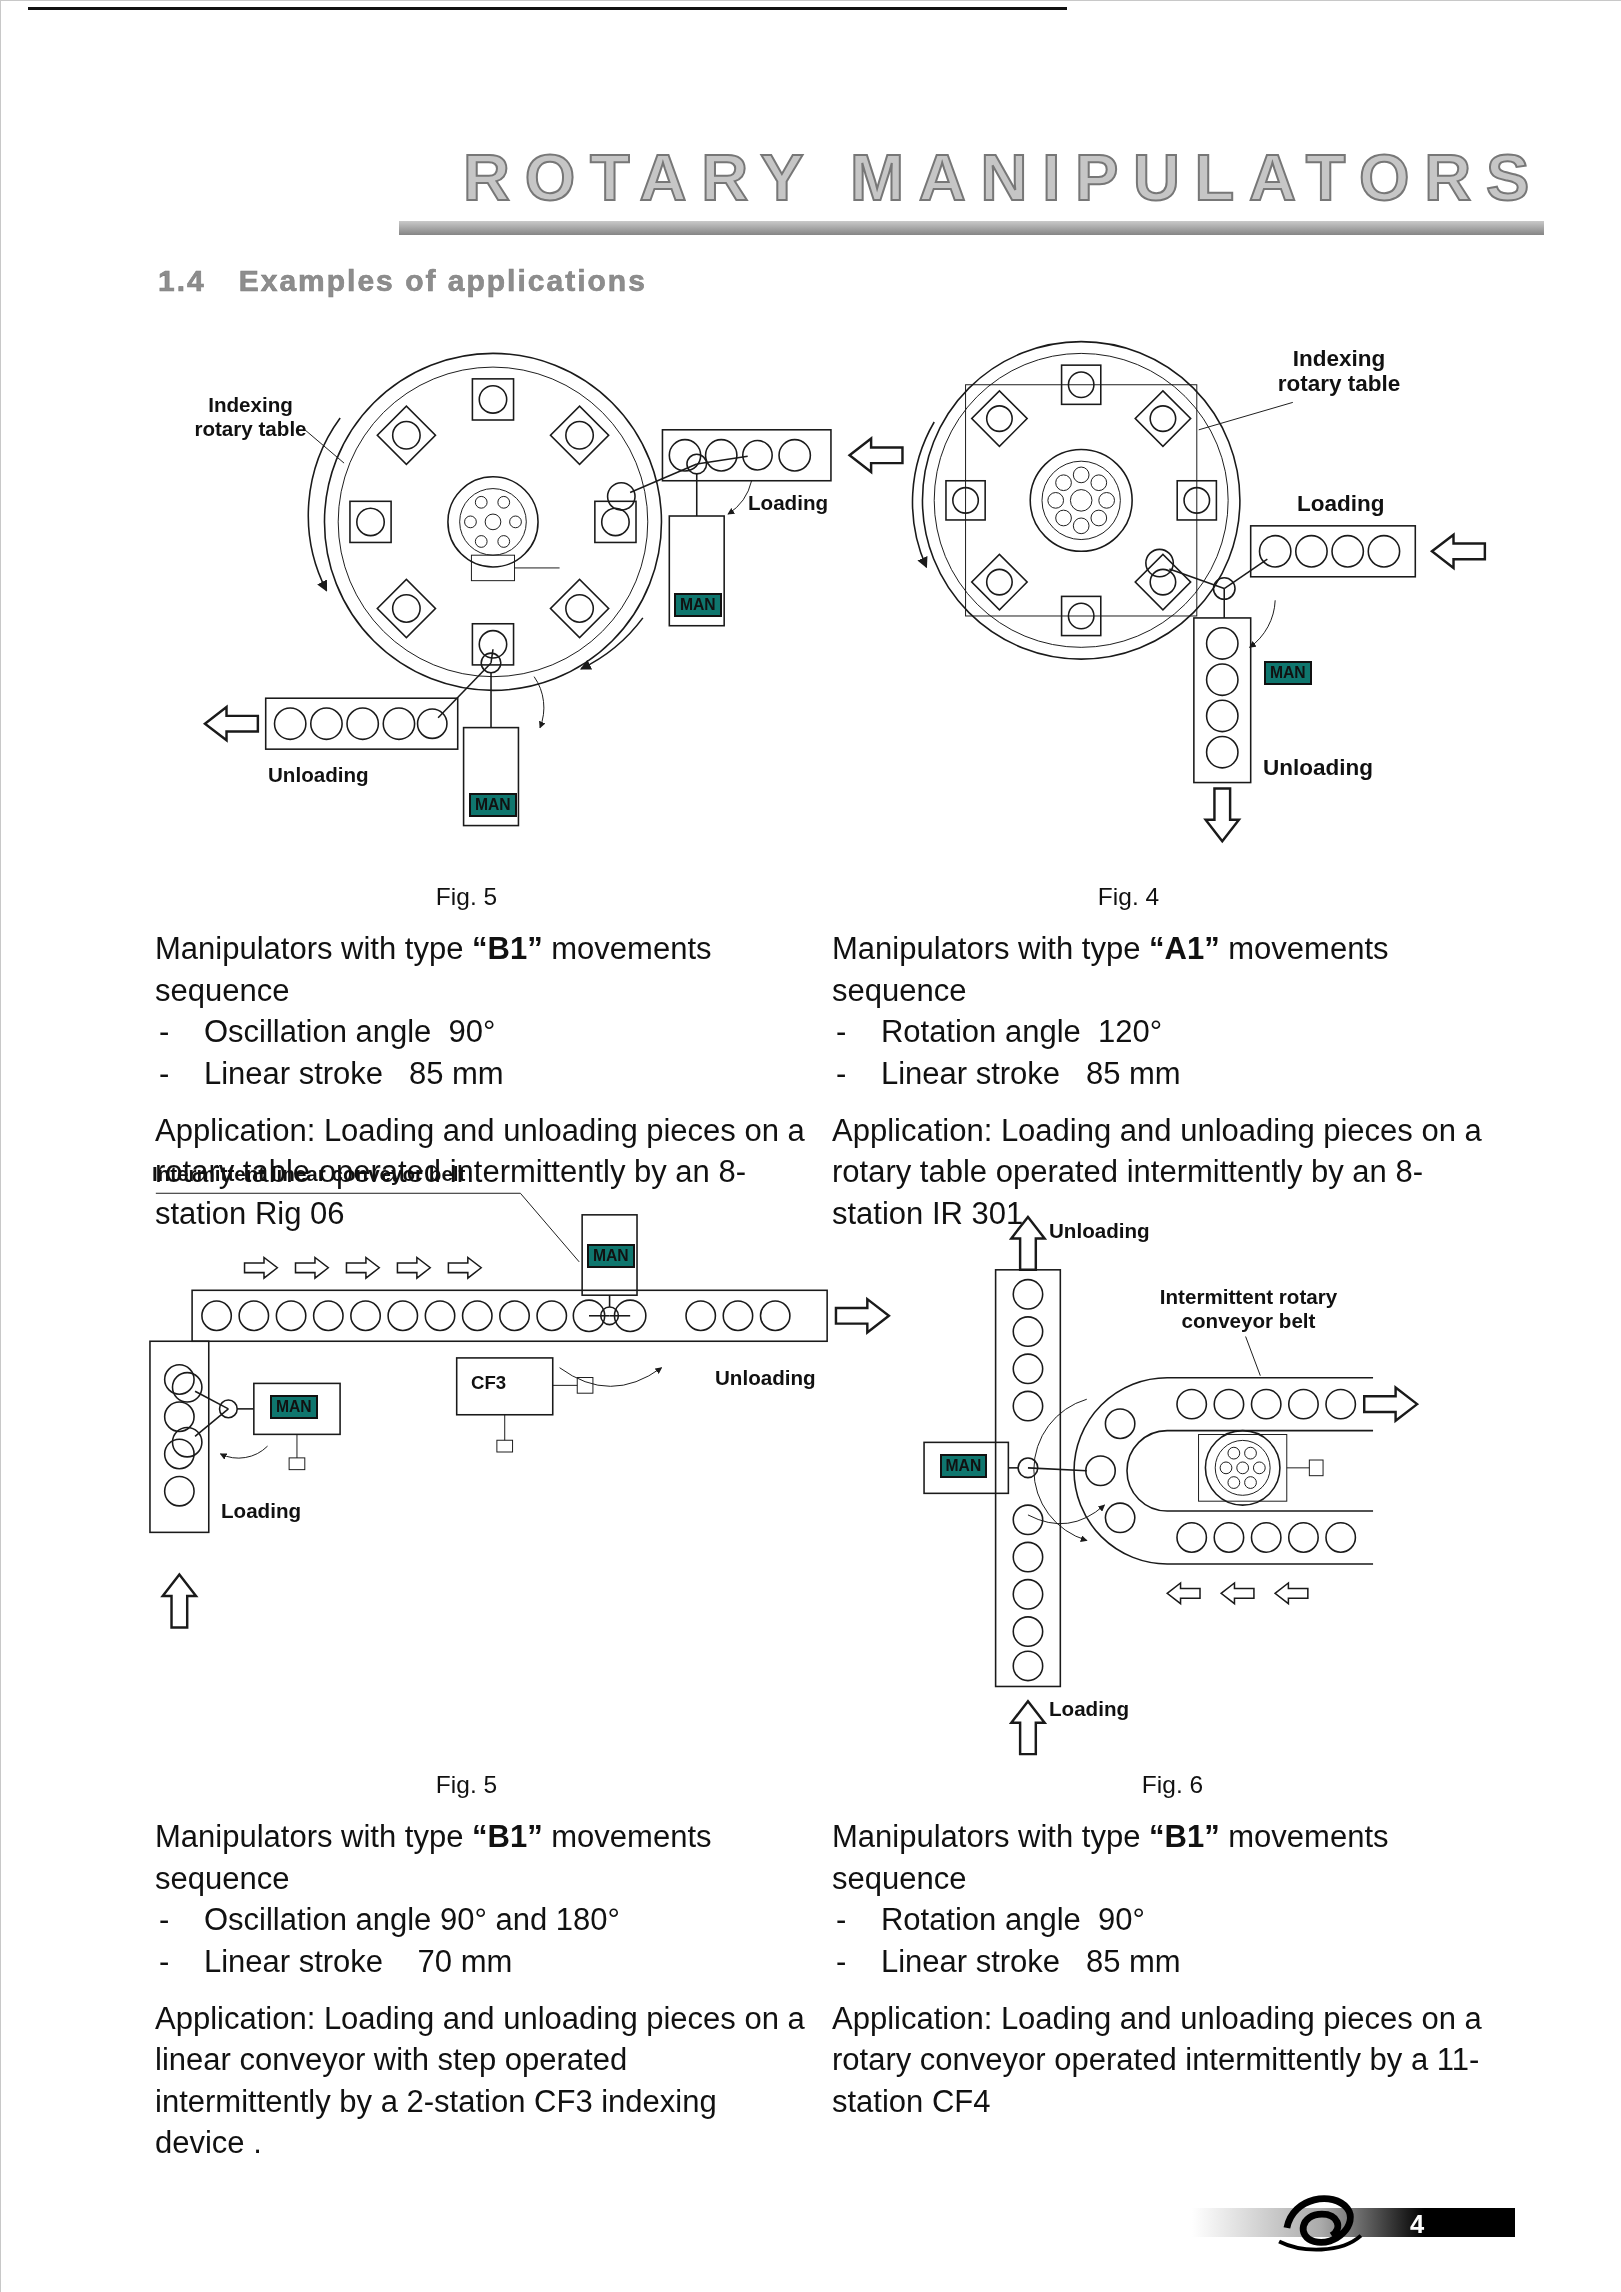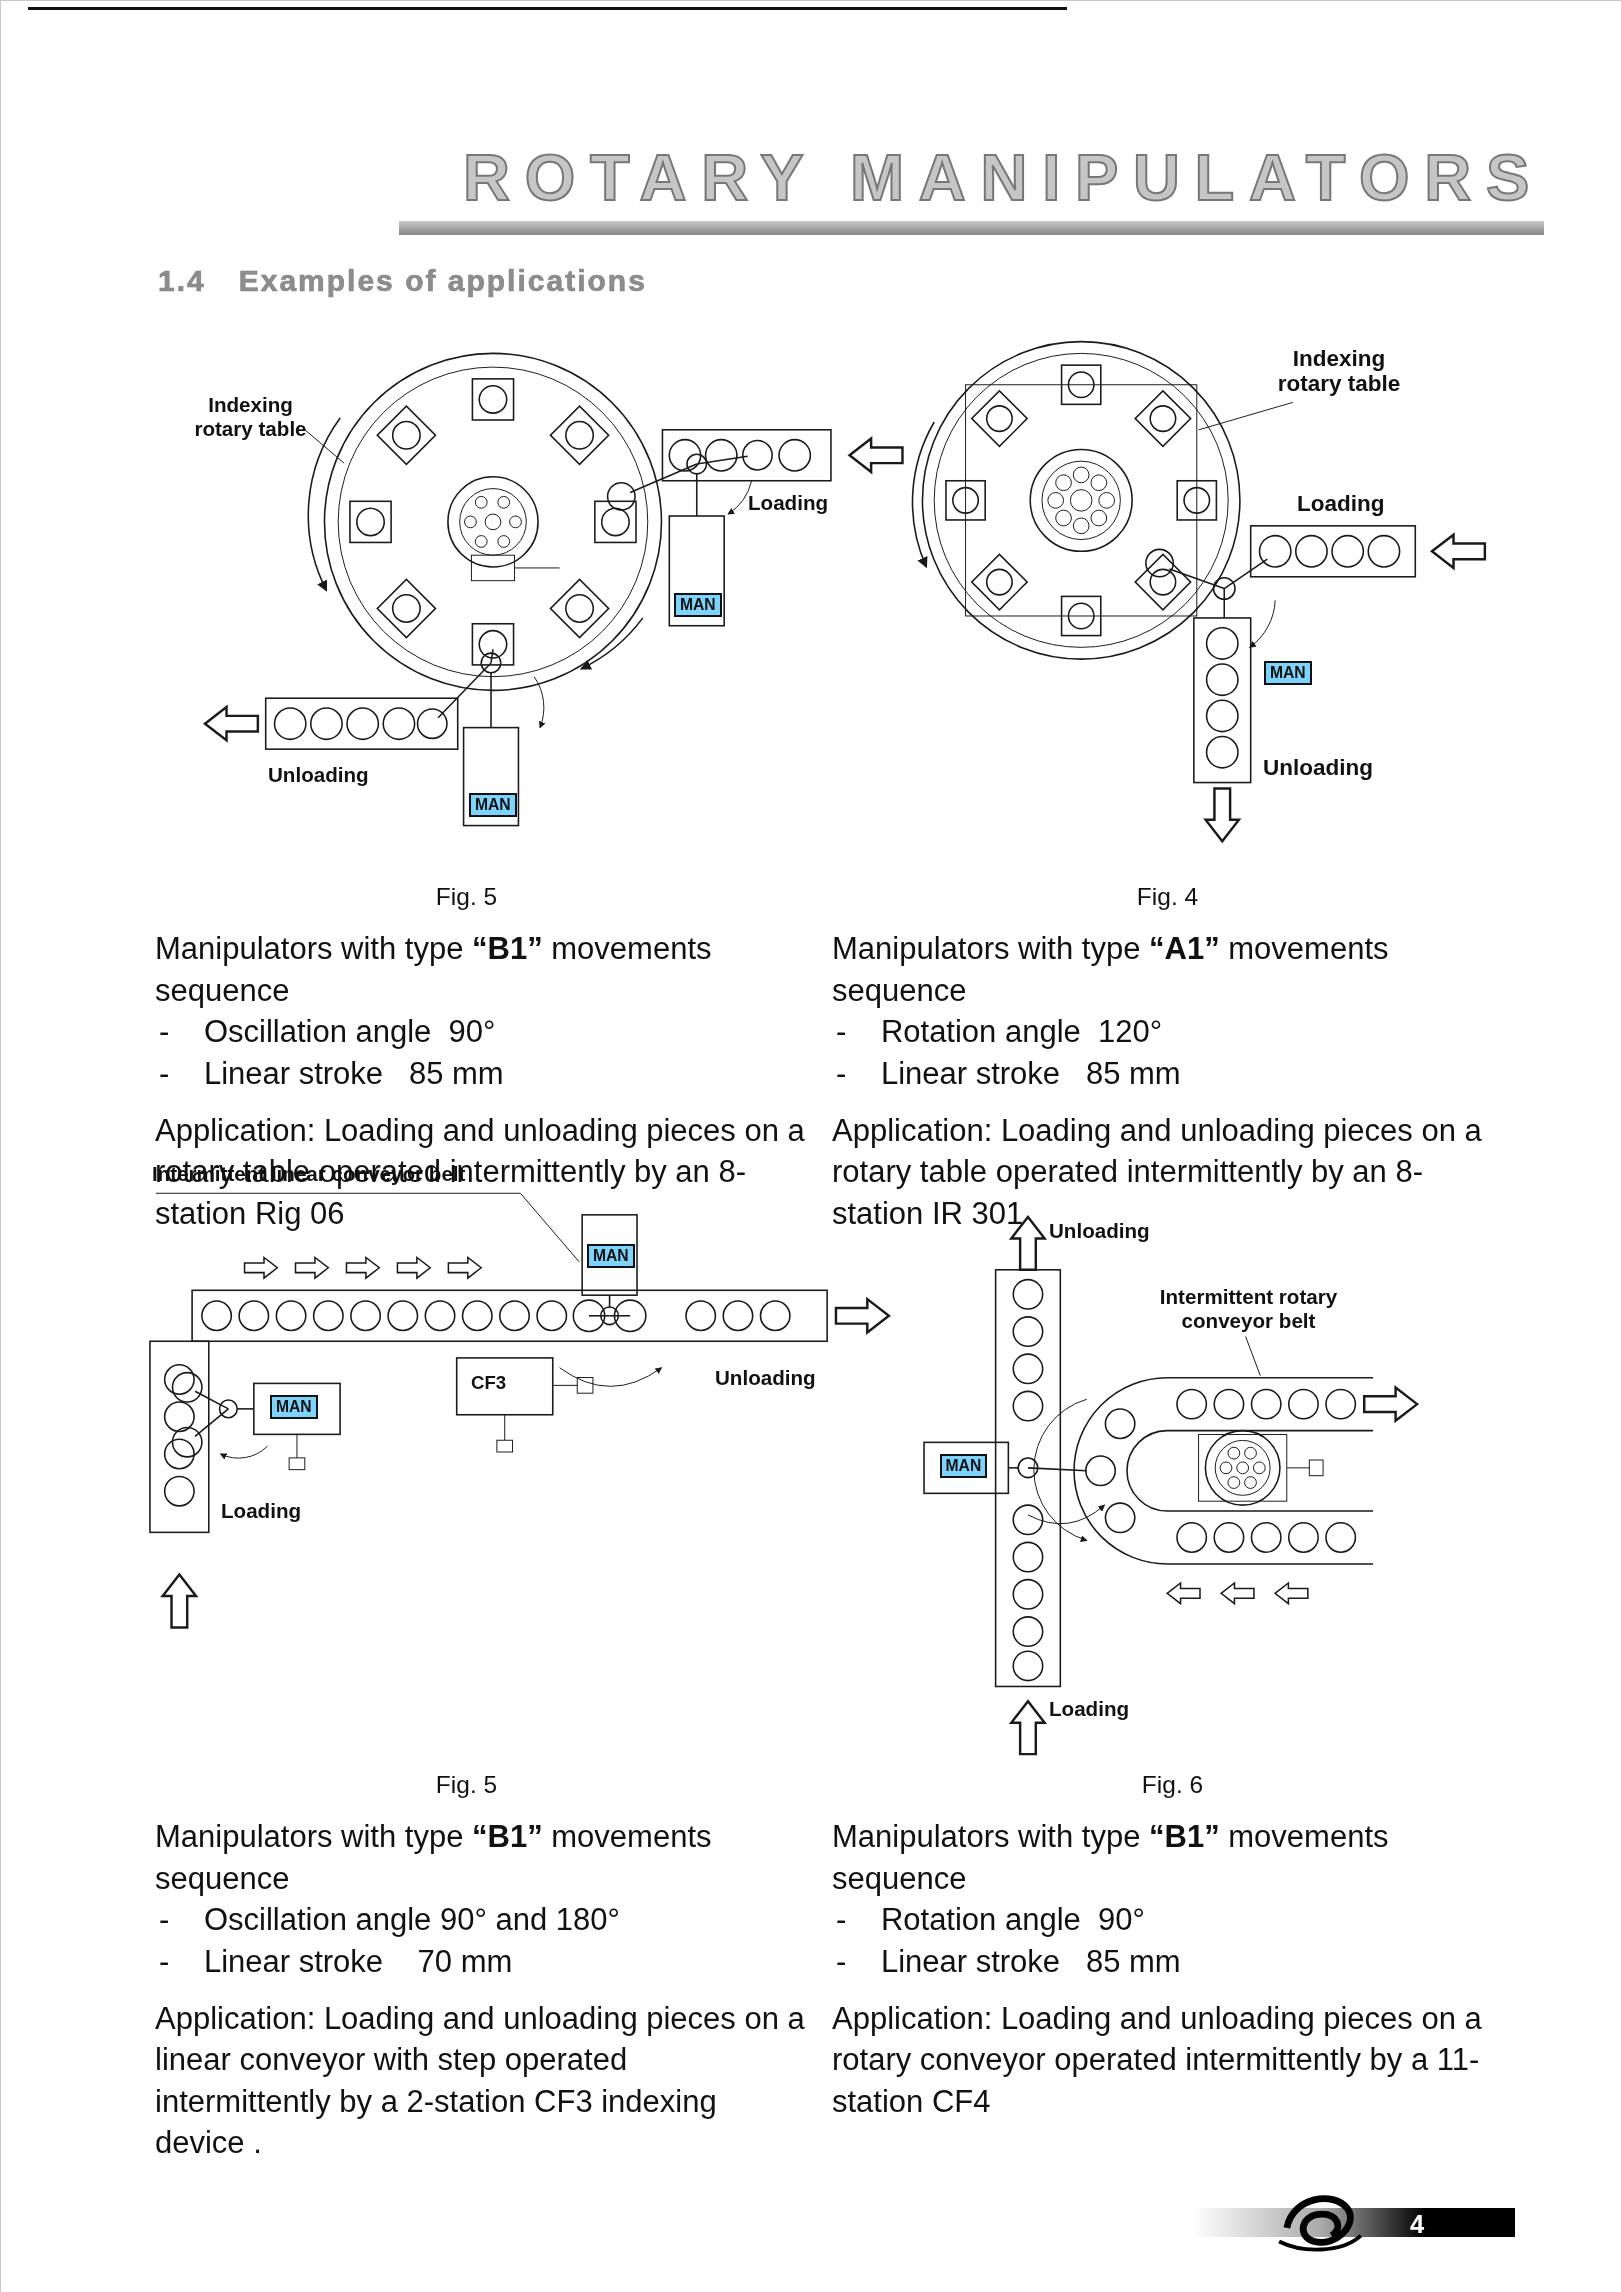--- a/index.html
+++ b/index.html
@@ -22,21 +22,21 @@
   
   .panel{position:absolute;}
   .diag line,.diag path,.diag rect,.diag circle{fill:none;stroke:#1a1a1a;stroke-width:1.6;}
   .diag .thin{stroke-width:1;}
   #arr polygon{fill:#fff;stroke:#1a1a1a;stroke-width:2.5;}
   #ah path{fill:#1a1a1a;stroke:none;}
 
   .dlabel{position:absolute;font-weight:bold;font-size:20.6px;color:#111;white-space:pre-line;line-height:1.15;}
   .dlabel.big{font-size:22.5px;}
   .dlabel.center{text-align:center;}
-  .man-box{position:absolute;font-weight:bold;font-size:15.7px;color:#111;background:#7dd3fc;
+  .man-box{position:absolute;font-weight:bold;font-size:15.7px;color:#111;background:#0f766e;
            border:2px solid #111;padding:0 3.9px;line-height:1.3;}
   .cf3-label{position:absolute;font-weight:bold;font-size:18.6px;color:#111;}
 
   .fig-caption{position:absolute;width:637px;text-align:center;font-size:24.5px;color:#111;}
 
   
   .tb{position:absolute;width:652px;font-size:31px;line-height:1.34;color:#111;}
   .tb .desc b{font-weight:bold;}
   .bullet{display:flex;}
   .bullet .bm{flex:0 0 45px;padding-left:3.9px;}
@@ -247,21 +247,21 @@
       </g>
     </svg>
     <div class="dlabel big center" style="left:397px;top:21.6px;width:196px;">Indexing
 rotary table</div>
     <div class="dlabel big" style="left:453px;top:167px;">Loading</div>
     <div class="dlabel big" style="left:419px;top:431px;">Unloading</div>
     <div class="man-box" style="left:420px;top:337px;">MAN</div>
   </div>
 
   <div class="fig-caption" style="left:147px;top:882px;">Fig. 5</div>
-  <div class="fig-caption" style="left:848px;top:882px;text-align:center;">Fig. 4</div>
+  <div class="fig-caption" style="left:809px;top:882px;text-align:center;">Fig. 4</div>
 
   <div class="tb" style="left:154px;top:927px;">
     <div class="desc"><span>Manipulators with type </span><b>“B1”</b><span> movements sequence</span></div>
     <div class="bullet">
         <span class="bm">-</span>
         <span class="bt">Oscillation angle  90°</span>
       </div>
     <div class="bullet">
         <span class="bm">-</span>
         <span class="bt">Linear stroke   85 mm</span>

